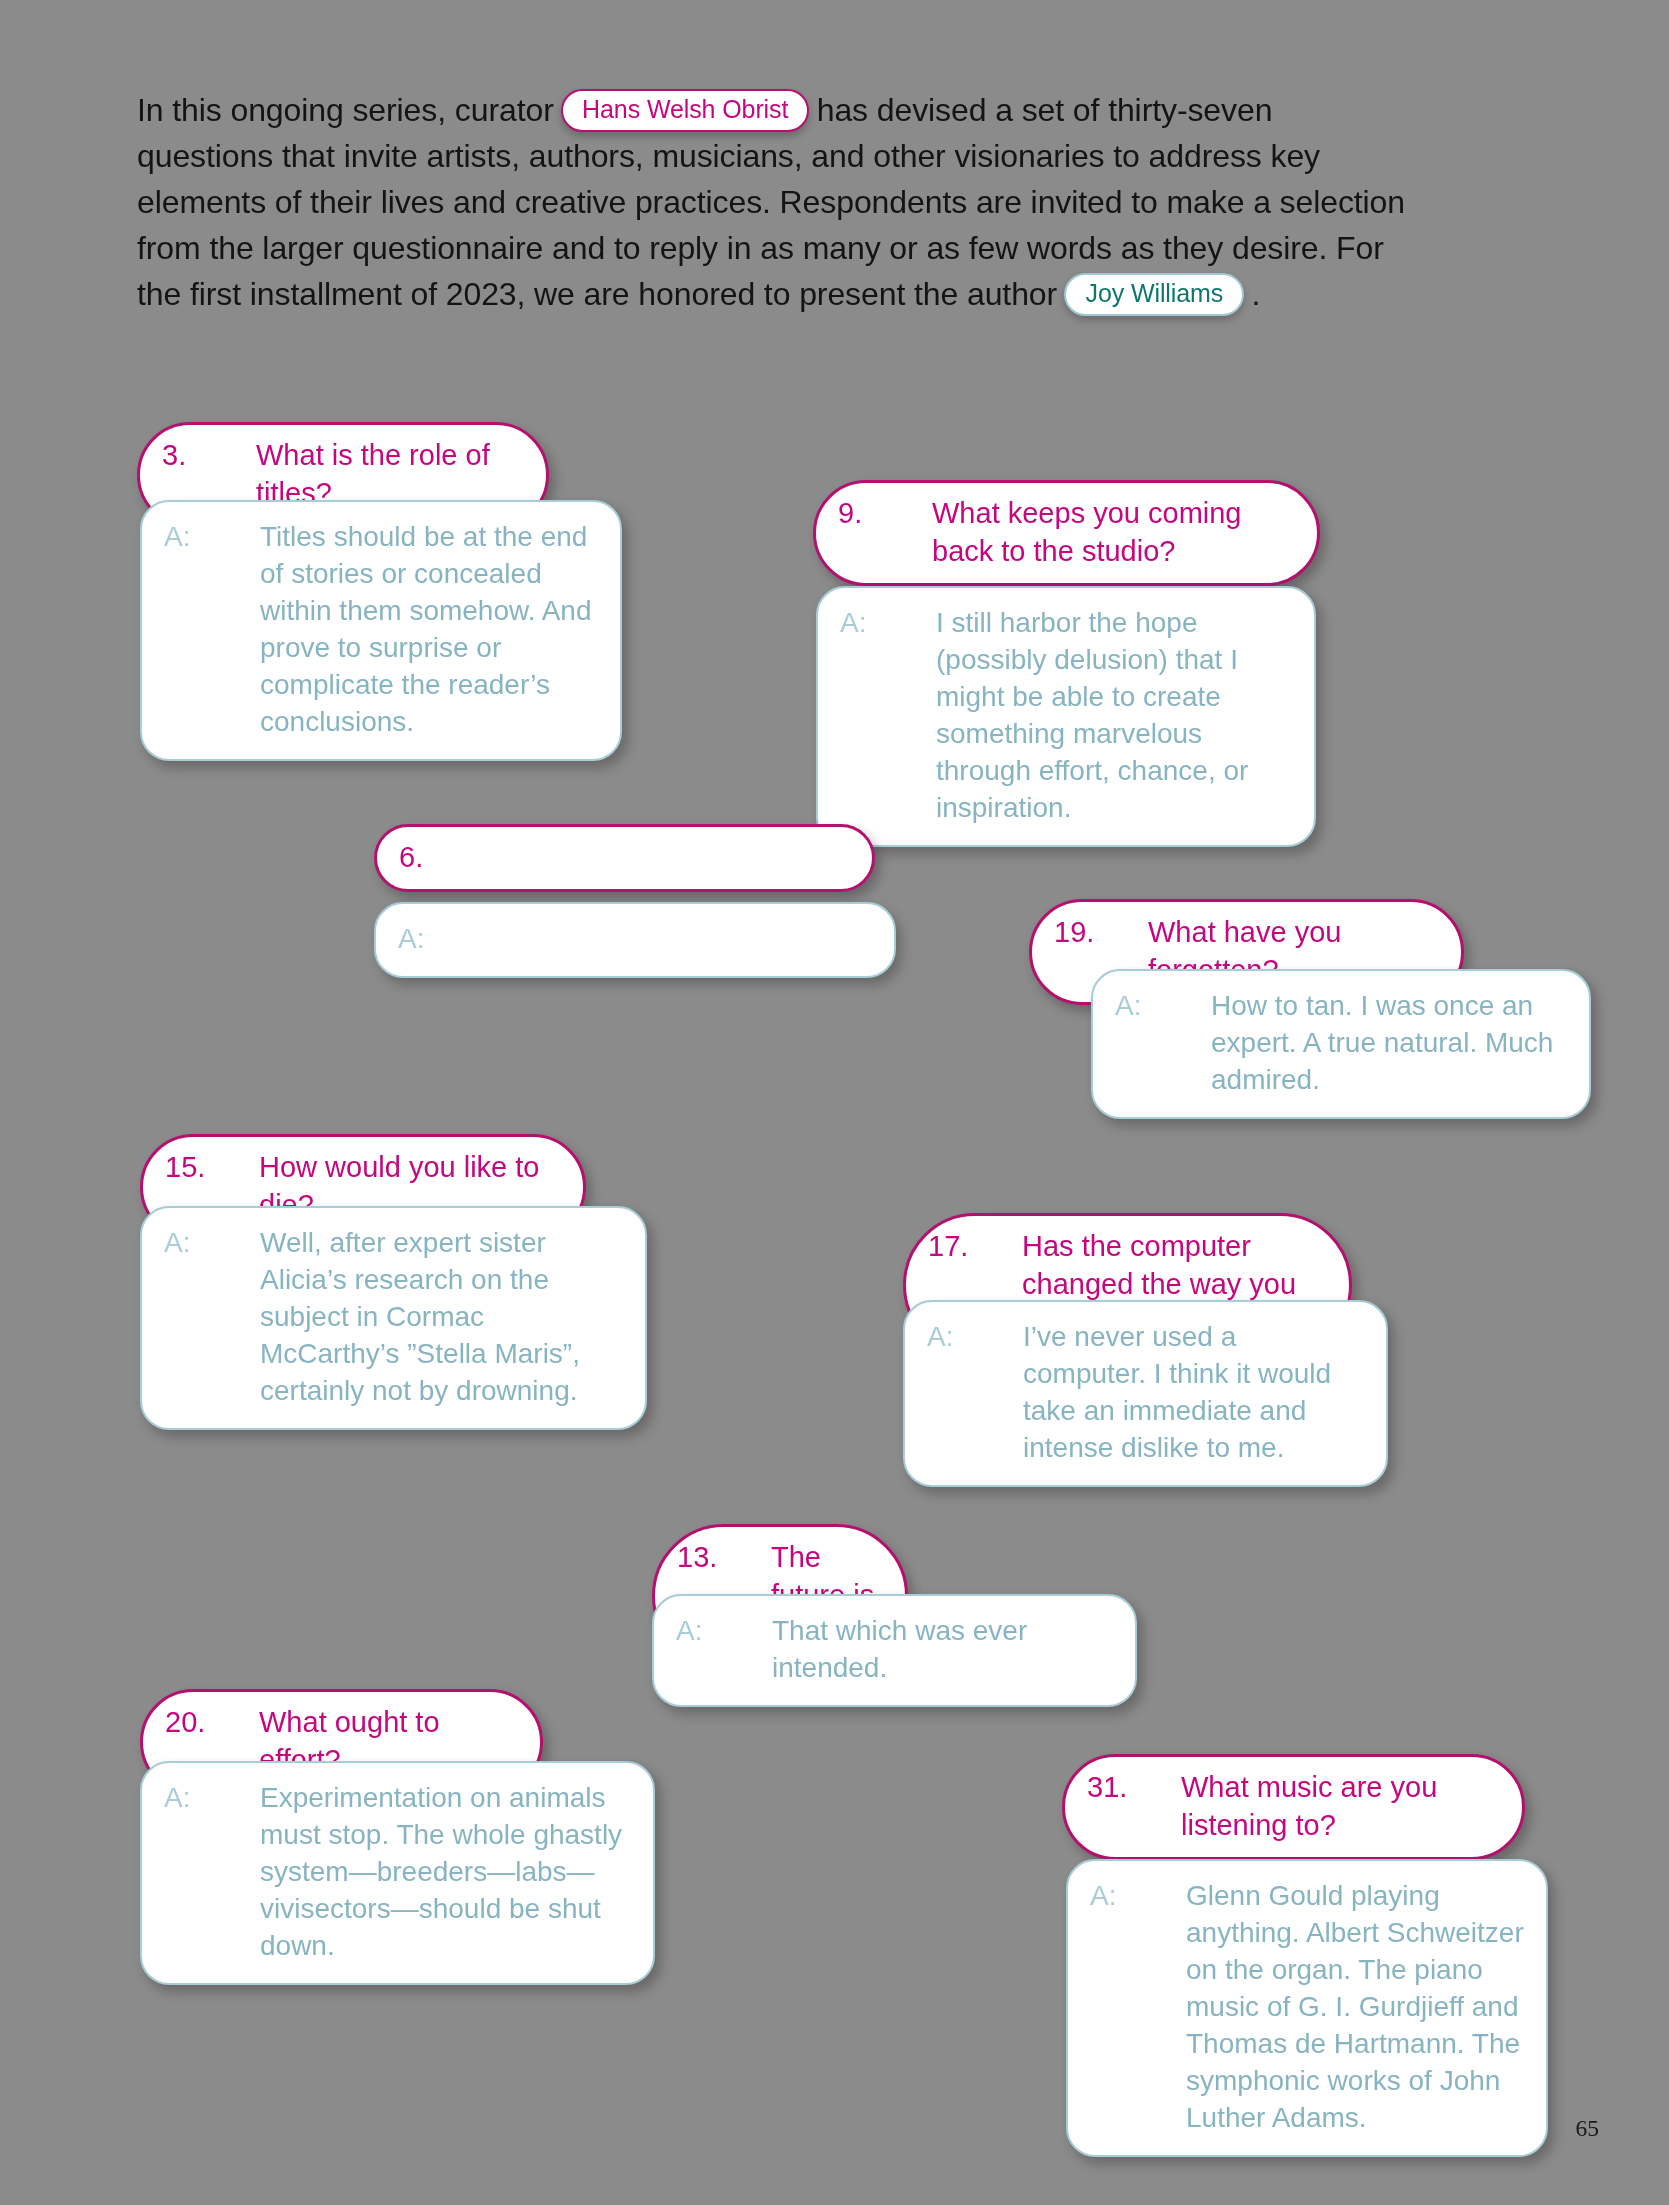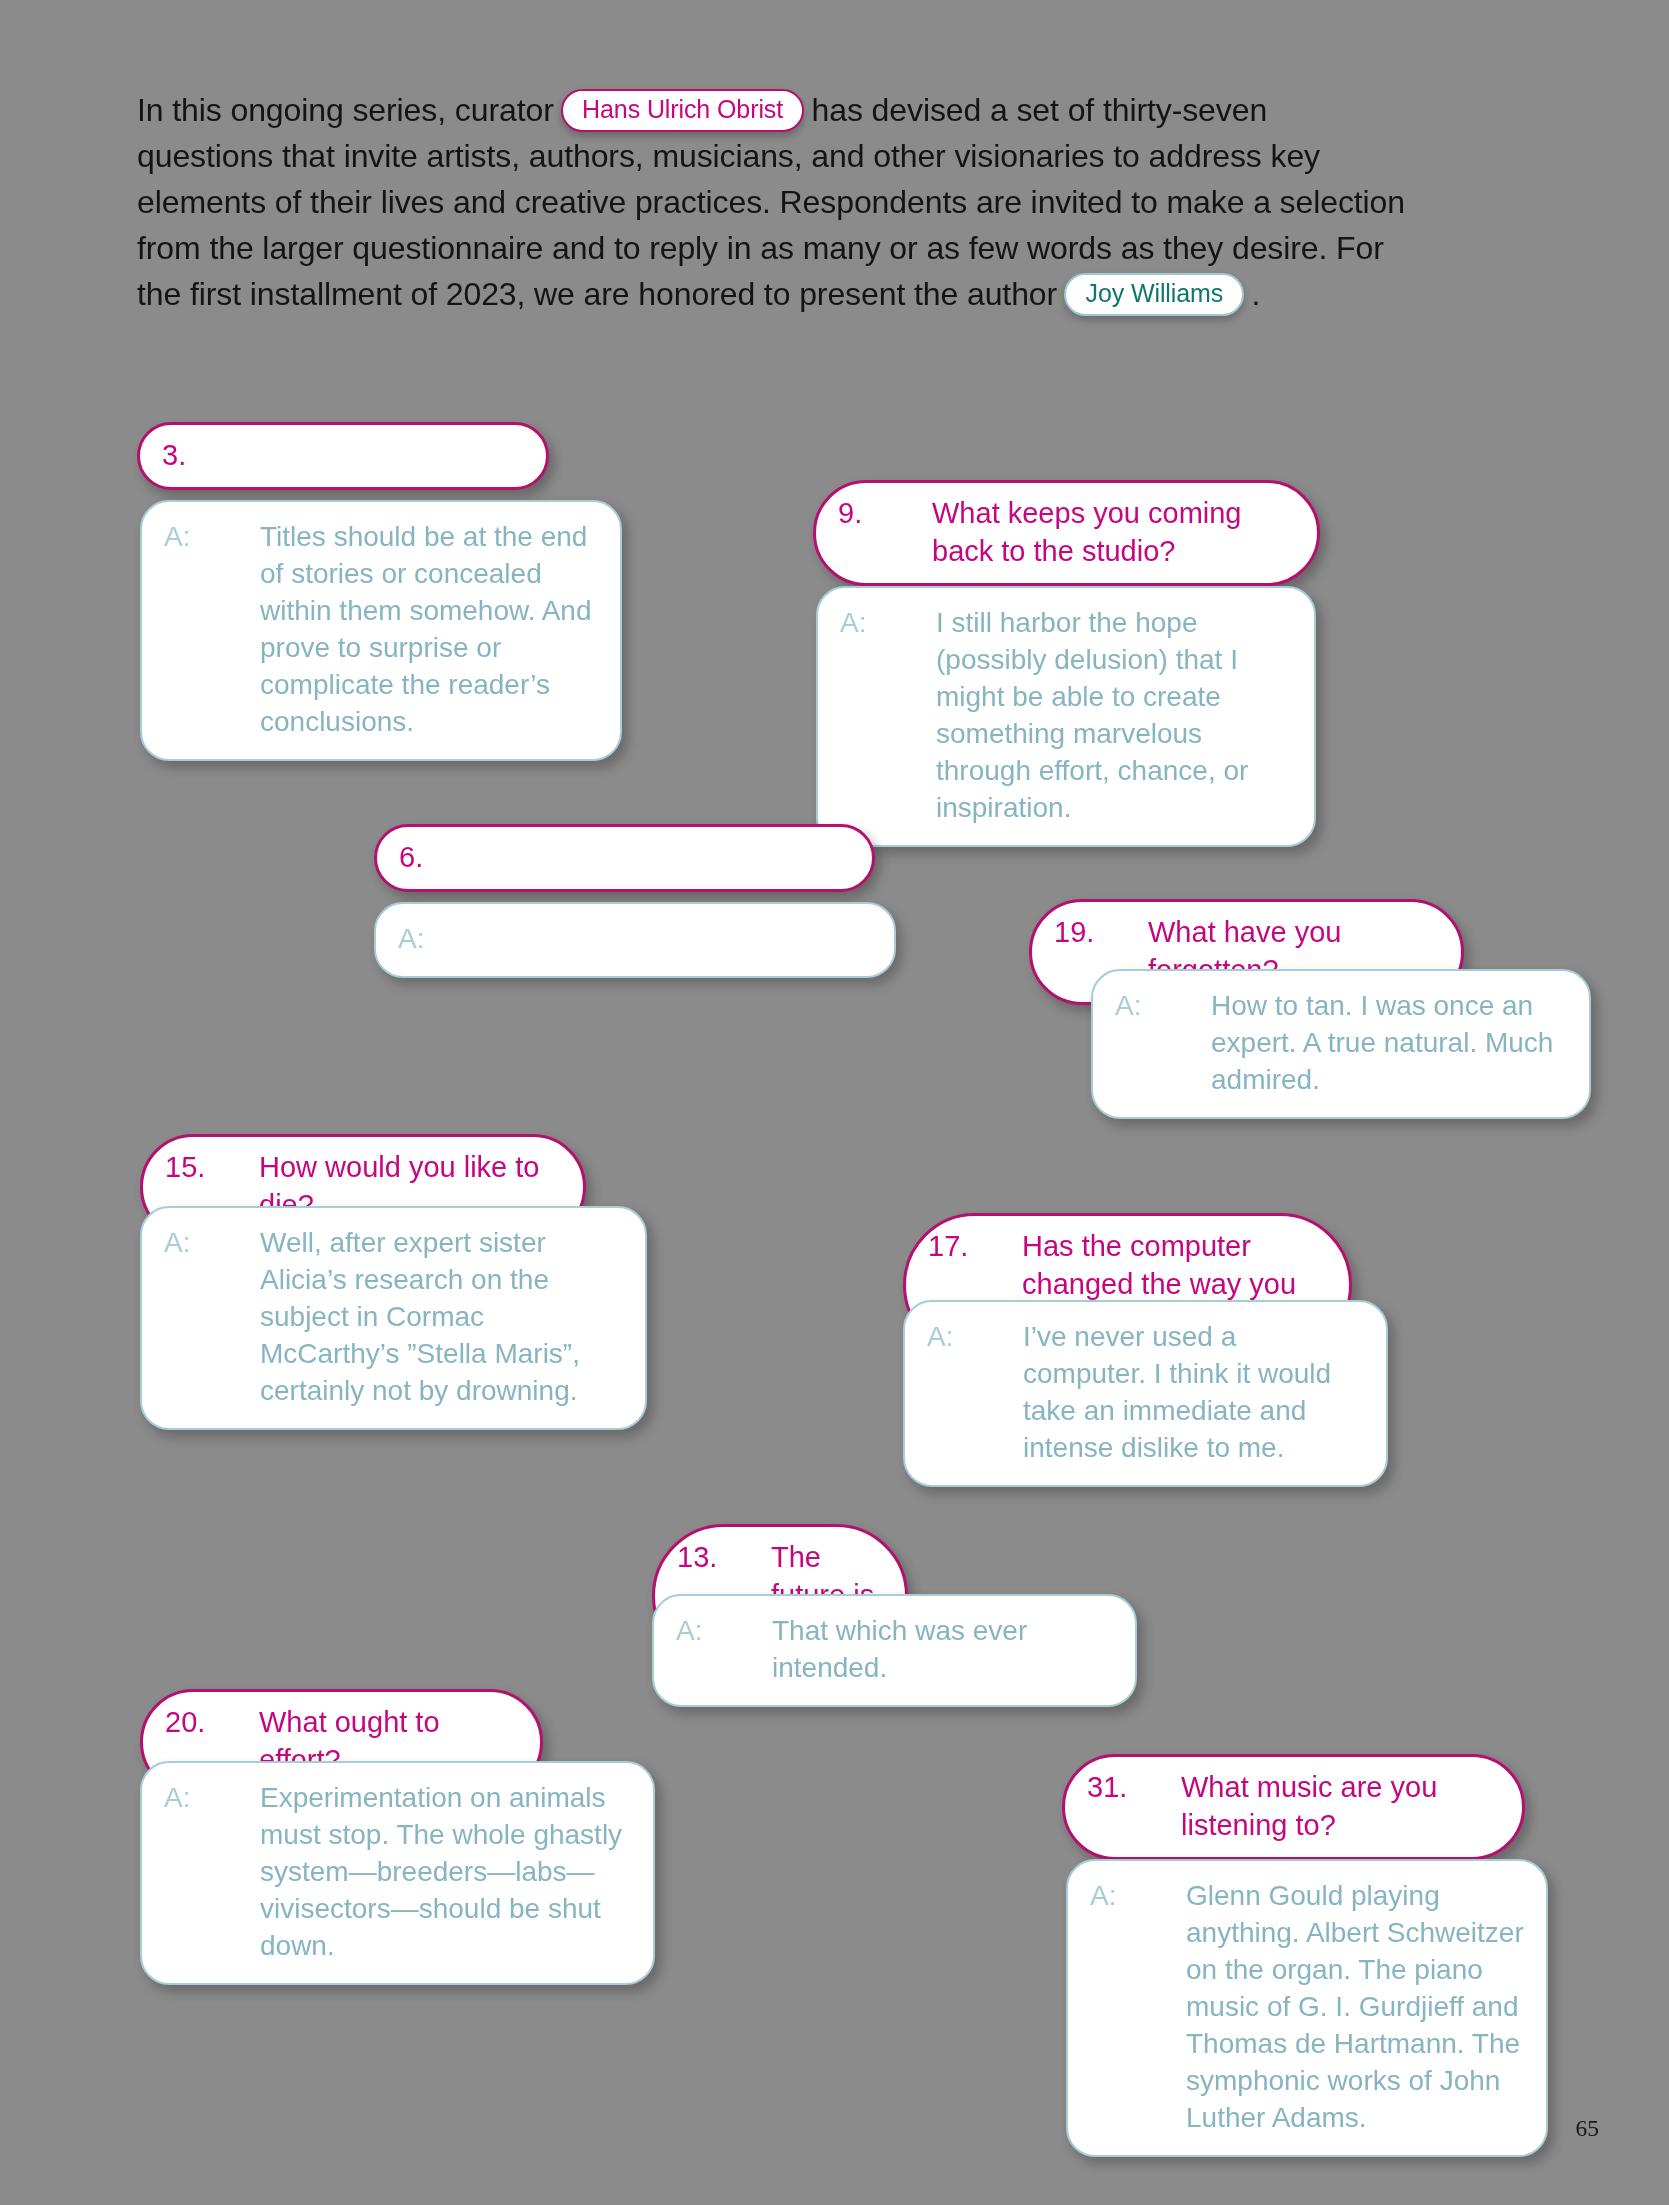--- a/index.html
+++ b/index.html
@@ -99,30 +99,31 @@
     font-size: 23.5px;
     color: #17181a;
   }
 </style>
 </head>
 <body>
 
 <div class="page">
 
   <div class="intro" id="intro-host">
-      <span class="intro-line"><span>In this ongoing series, curator</span><span class="pill pill-magenta">Hans Ulrich Obrist</span><span>has devised a set of thirty-seven</span></span>
+      <span class="intro-line"><span>In this ongoing series, curator</span><span class="pill pill-magenta">Hans Welsh Obrist</span><span>has devised a set of thirty-seven</span></span>
       <span class="intro-line"><span>questions that invite artists, authors, musicians, and other visionaries to address key</span></span>
       <span class="intro-line"><span>elements of their lives and creative practices. Respondents are invited to make a selection</span></span>
       <span class="intro-line"><span>from the larger questionnaire and to reply in as many or as few words as they desire. For</span></span>
       <span class="intro-line"><span>the first installment of 2023, we are honored to present the author</span><span class="pill pill-teal">Joy Williams</span><span>.</span></span>
     </div>
 
   <div class="bubble q-bubble" style="left:137px; top:422px; width:412px;">
     <div class="row">
       <span class="lbl">3.</span>
+      <span class="body">What is the role of titles?</span>
     </div>
   </div>
   <div class="bubble a-bubble" style="left:140px; top:500px; width:482px;">
     <div class="row">
       <span class="lbl">A:</span>
       <span class="body">Titles should be at the end of stories or concealed within them somehow. And prove to surprise or complicate the reader’s conclusions.</span>
     </div>
   </div>
 
   <div class="bubble q-bubble" style="left:813px; top:480px; width:507px;">

